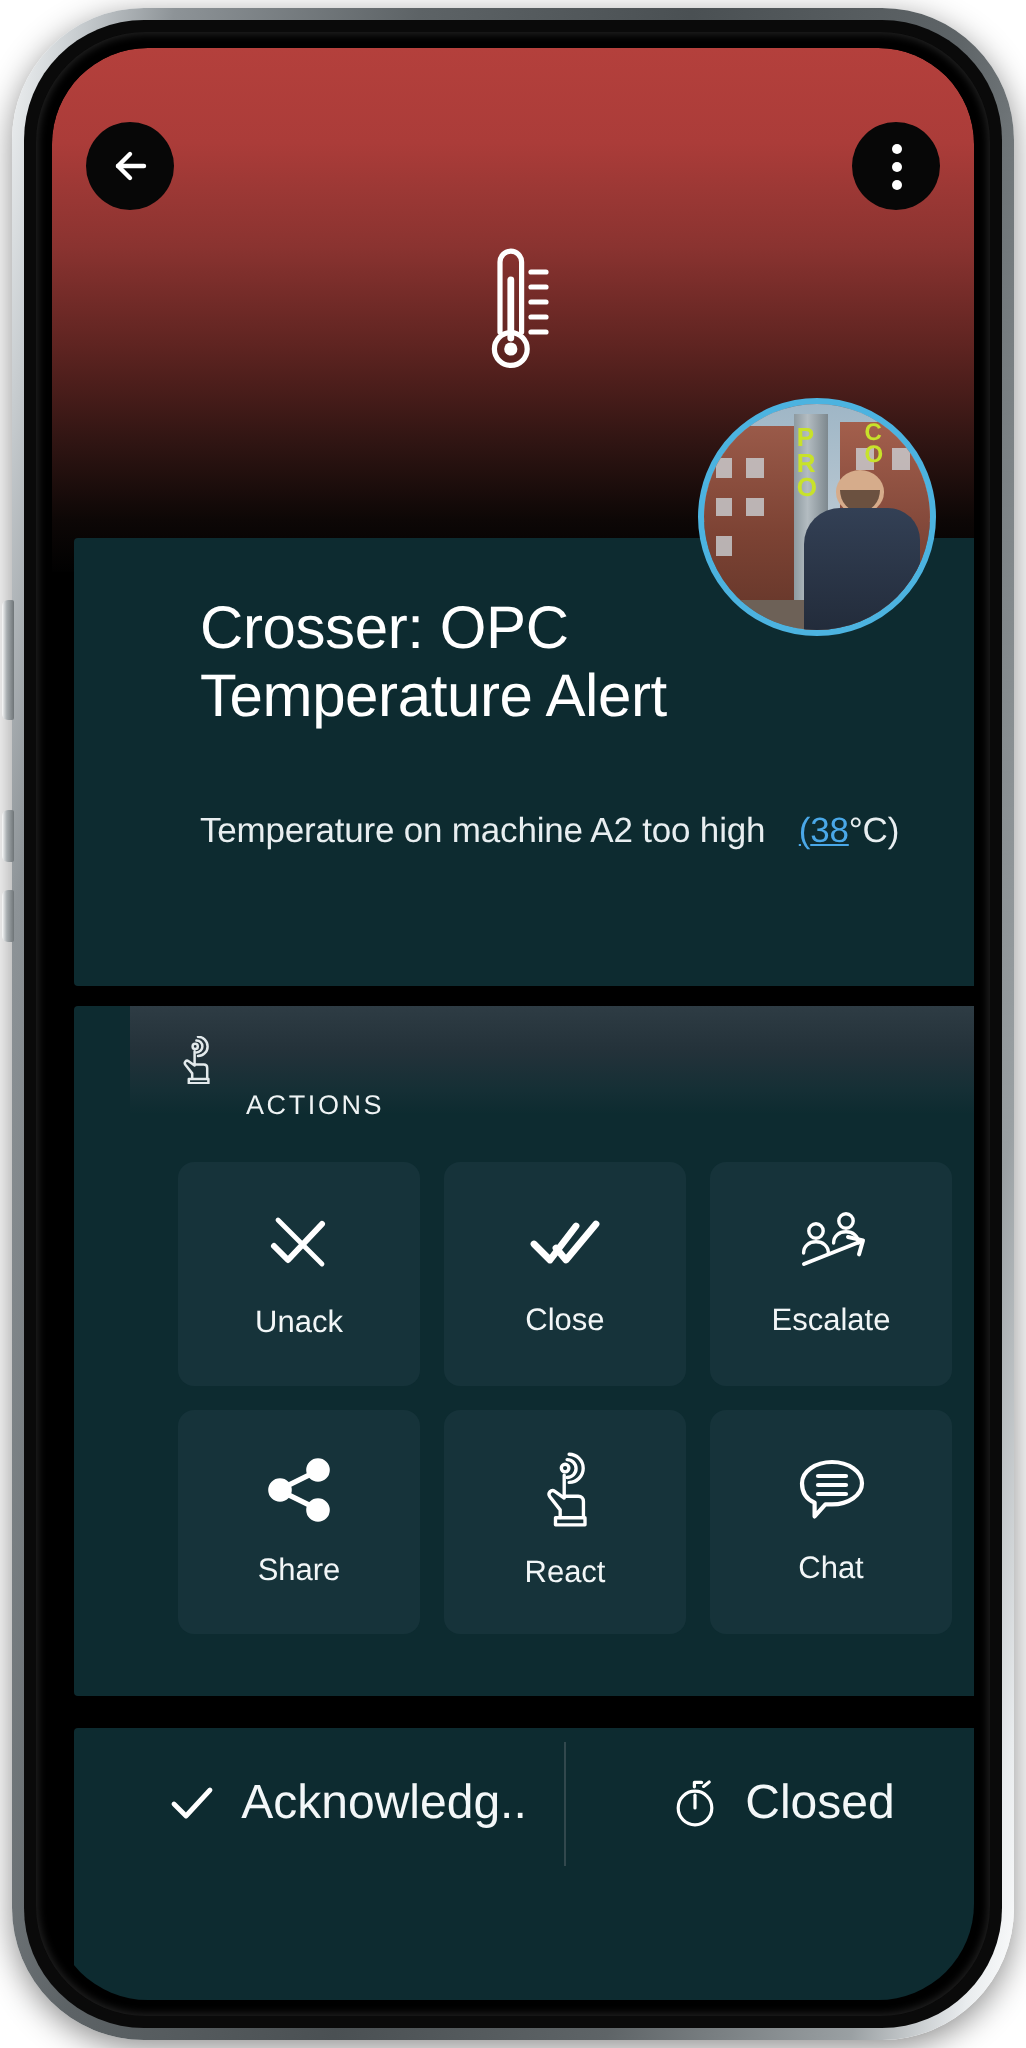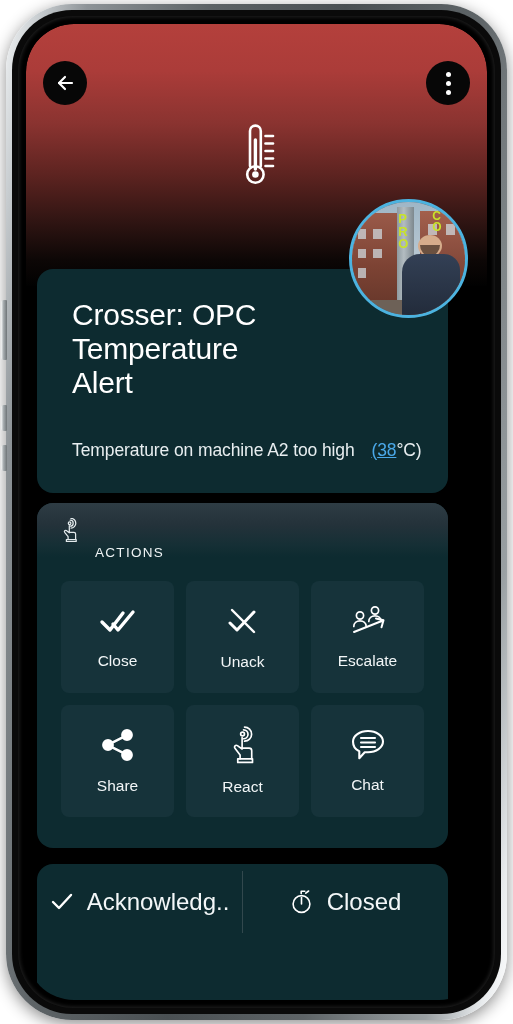--- a/index.html
+++ b/index.html
@@ -124,24 +124,25 @@
              border-radius:18px 16px 0 0; background:linear-gradient(180deg,#334055,#222b3a); }
   .av-beard { position:absolute; left:60%; top:38%; width:18%; height:10%;
              border-radius:0 0 50% 50%/0 0 100% 100%; background:#6b5140; }
   .av-ground { position:absolute; left:0; bottom:0; width:100%; height:13%;
              background:#6d6157; }
 
   
   .card {
     position: absolute;
     left: 11px;
-    width: 411px;
+    width: 463px;
     background: #0d2b30;
-    border-radius: 16px;
+    border-radius: 2px;
     overflow: hidden;
+    padding-left: 28px;
   }
 
   
   .card-title { top: 245px; min-height: 224px; z-index: 4; }
   .title-h1 {
     color: #ffffff;
     font-size: 30px;
     line-height: 1.14;
     font-weight: 400;
     padding: 29px 150px 0 35px;
@@ -314,36 +315,36 @@
             <path d="M7.4 21.5 h9.8 v2.1 H7.4z"></path>
           </svg>
         </span>
         <span class="sec-title">ACTIONS</span>
       </div>
 
       <div class="act-grid">
 
         <div class="act-tile">
           <span>
+            <svg width="40" height="36" viewBox="0 0 40 36" fill="none" stroke="#ffffff" stroke-width="3" stroke-linecap="round" stroke-linejoin="round">
+              <polyline points="7,20 14,27 31,9"></polyline>
+              <line x1="31" y1="29" x2="9" y2="7" stroke-width="2.4"></line>
+            </svg>
+          </span>
+          <span class="act-label">Unack</span>
+        </div>
+
+        <div class="act-tile">
+          <span>
             <svg width="40" height="34" viewBox="0 0 40 34" fill="none" stroke="#ffffff" stroke-width="3.4" stroke-linecap="round" stroke-linejoin="round">
               <polyline points="4,18 12,26 25,9"></polyline>
               <polyline points="15,20 20,26 35,8"></polyline>
             </svg>
           </span>
           <span class="act-label">Close</span>
-        </div>
-
-        <div class="act-tile">
-          <span>
-            <svg width="40" height="36" viewBox="0 0 40 36" fill="none" stroke="#ffffff" stroke-width="3" stroke-linecap="round" stroke-linejoin="round">
-              <polyline points="7,20 14,27 31,9"></polyline>
-              <line x1="31" y1="29" x2="9" y2="7" stroke-width="2.4"></line>
-            </svg>
-          </span>
-          <span class="act-label">Unack</span>
         </div>
 
         <div class="act-tile">
           <span>
             <svg width="42" height="34" viewBox="0 0 42 34" fill="none" stroke="#ffffff" stroke-width="1.7" stroke-linecap="round" stroke-linejoin="round">
               <circle cx="13" cy="11.5" r="3.6"></circle>
               <path d="M6.8 22.5c0-3.6 2.8-5.6 6.2-5.6s6.2 2 6.2 5.6"></path>
               <circle cx="28" cy="6.5" r="3.6"></circle>
               <path d="M21.8 17.5c0-3.6 2.8-5.6 6.2-5.6s6.2 2 6.2 5.6"></path>
               <line x1="7" y1="28" x2="36" y2="16.5" stroke-width="2"></line>

